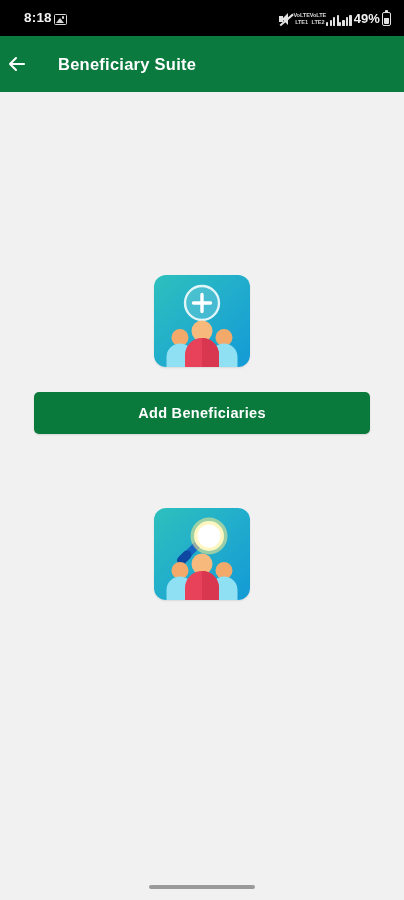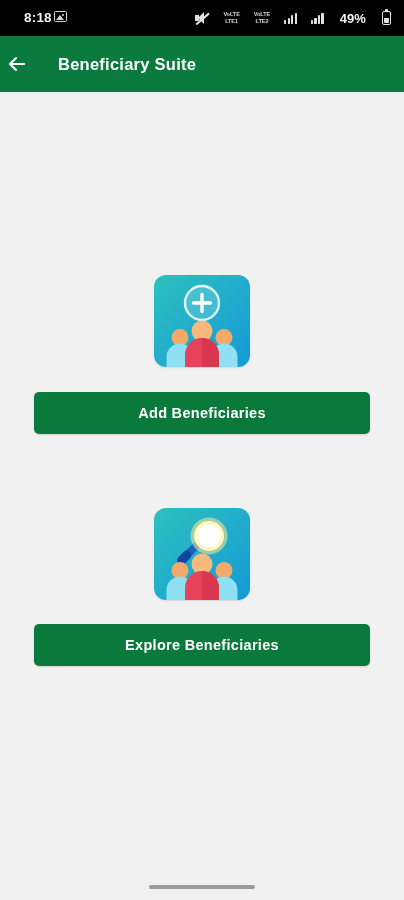--- a/index.html
+++ b/index.html
@@ -25,21 +25,21 @@
     width: 404px;
     height: 36px;
     background: #000000;
     display: flex;
     align-items: center;
     justify-content: space-between;
     padding: 0 13px 0 24px;
   }
   .sb-left {
     display: flex;
-    align-items: flex-start;
+    align-items: flex-end;
     gap: 2px;
   }
   .sb-time {
     color: #f2f2f2;
     font-size: 13.5px;
     font-weight: 600;
     letter-spacing: 0.2px;
     line-height: 1;
   }
   .sb-photo-icon {
@@ -62,22 +62,22 @@
     content: "";
     position: absolute;
     right: 1.5px; top: 1.5px;
     width: 2.5px; height: 2.5px;
     border-radius: 50%;
     background: #d8d8d8;
   }
 
   .sb-right {
     display: flex;
-    align-items: center;
-    gap: 14px;
+    align-items: flex-end;
+    gap: 0;
   }
   .sb-mute-icon {
     position: relative;
     width: 14px; height: 13px;
   }
   .sb-mute-icon .spk {
     position: absolute;
     left: 0; top: 3.5px;
     width: 4px; height: 6px;
     background: #e2e2e2;
@@ -334,18 +334,17 @@
 
         <circle cx="70" cy="62.5" r="8.5" fill="#f3a96a"></circle>
         <path d="M56.5 92 v-10 a13.5 13.5 0 0 1 27 0 v10 z" fill="#8fe0f2"></path>
 
         <circle cx="48" cy="56" r="10.5" fill="#f7b97c"></circle>
         <path d="M31 92 v-12 a17 17 0 0 1 34 0 v12 z" fill="#e8415a"></path>
         <path d="M48 63 a17 17 0 0 1 17 17 v12 h-17 z" fill="#d8374f"></path>
       </svg>
     </div>
 
-    <button class="action-btn" id="btn-explore">Explore Beneficiaries</button>
 
     <div class="gesture-bar"></div>
   </div>
 
 </div>
 
 </body></html>

